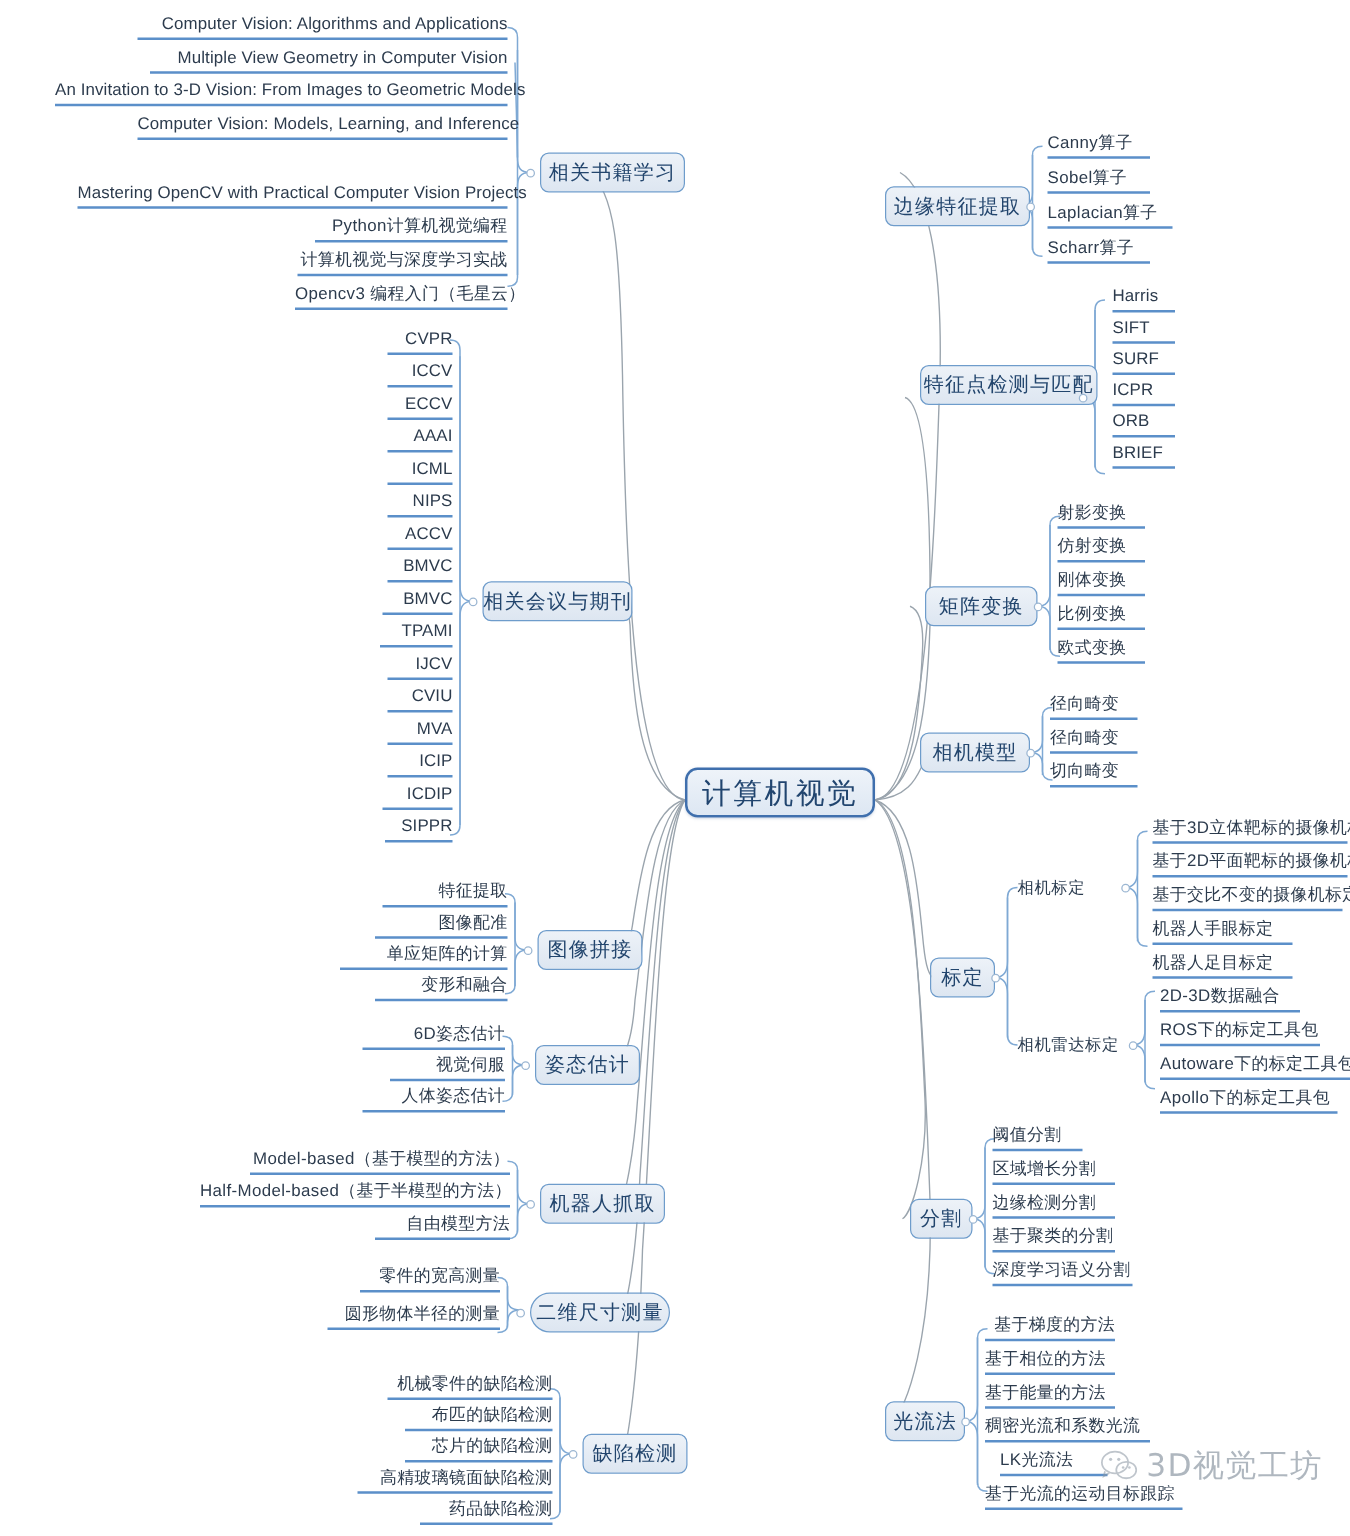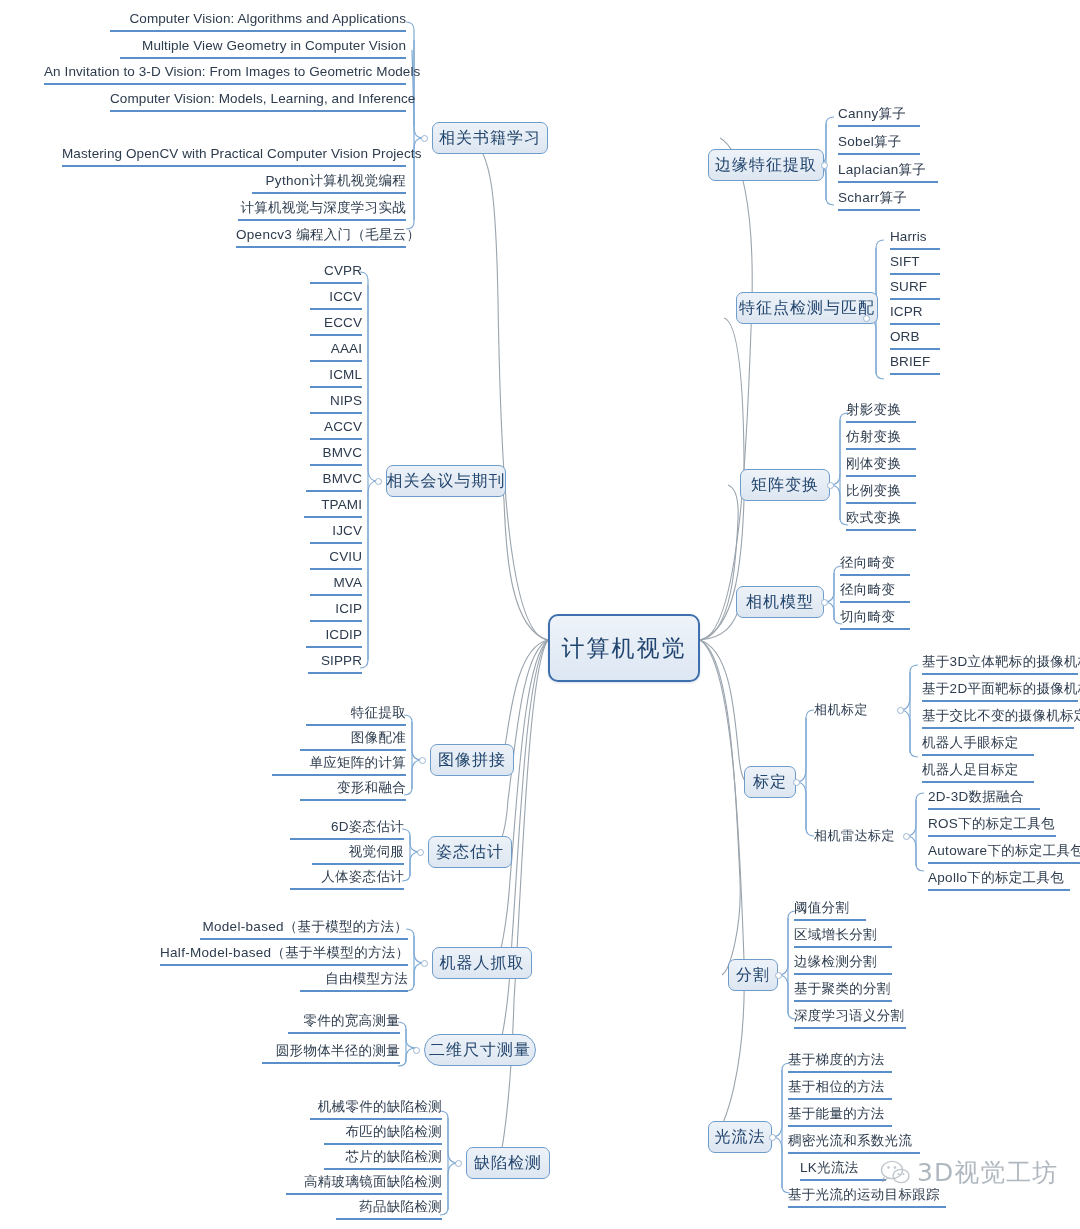--- a/index.html
+++ b/index.html
@@ -183,21 +183,21 @@
       <path d="M778,975 C786,975 788,970 788,964 L788,918 C788,913 791,911 796,911"></path>
       <path d="M778,975 C786,975 788,981 788,987 L788,1012 C788,1017 791,1019 796,1019"></path>
       <path d="M788,918 L788,1014"></path>
 
       <path d="M772,1137 C780,1137 782,1131 782,1124 L782,1070 C782,1065 785,1063 790,1063"></path>
       <path d="M772,1137 C780,1137 782,1143 782,1150 L782,1186 C782,1191 785,1193 790,1193"></path>
       <path d="M782,1070 L782,1188"></path>
     </g>
   </svg>
 
-  <div class="node root" style="left:548px;top:614px;width:152px;height:68px;">
+  <div class="node root" style="left:548px;top:614px;width:152px;height:40px;">
     <span>计算机视觉</span>
   </div>
 
   <div class="node branch" style="left:432px;top:122px;width:116px;height:32px;">
     <span>相关书籍学习</span>
   </div>
   <div class="cdot" style="left:421px;top:135px;"></div>
 
   <div class="leaf ralign en" style="left:110px;top:10px;width:296px;">Computer Vision: Algorithms and Applications</div>
   <div class="leaf ralign en" style="left:120px;top:37px;width:286px;">Multiple View Geometry in Computer Vision</div>
@@ -354,21 +354,21 @@
   <div class="leaf lalign" style="left:794px;top:926px;width:98px;">区域增长分割</div>
   <div class="leaf lalign" style="left:794px;top:953px;width:98px;">边缘检测分割</div>
   <div class="leaf lalign" style="left:794px;top:980px;width:98px;">基于聚类的分割</div>
   <div class="leaf lalign" style="left:794px;top:1007px;width:112px;">深度学习语义分割</div>
 
   <div class="node branch" style="left:708px;top:1121px;width:64px;height:32px;">
     <span>光流法</span>
   </div>
   <div class="cdot" style="left:769px;top:1134px;"></div>
 
-  <div class="leaf lalign" style="left:788px;top:1051px;width:104px;">基于梯度的方法</div>
+  <div class="leaf lalign" style="left:788px;top:1051px;width:104px;text-align:right;">基于梯度的方法</div>
   <div class="leaf lalign" style="left:788px;top:1078px;width:104px;">基于相位的方法</div>
   <div class="leaf lalign" style="left:788px;top:1105px;width:104px;">基于能量的方法</div>
   <div class="leaf lalign" style="left:788px;top:1132px;width:132px;">稠密光流和系数光流</div>
   <div class="leaf lalign" style="left:800px;top:1159px;width:86px;">LK光流法</div>
   <div class="leaf lalign" style="left:788px;top:1186px;width:158px;">基于光流的运动目标跟踪</div>
 
   <div id="watermark">
     <svg width="30" height="26" viewBox="0 0 30 26">
       <ellipse cx="12" cy="10" rx="10.5" ry="8.6" fill="none" stroke="#8b97a3" stroke-width="1.4"></ellipse>
       <circle cx="8.5" cy="7.5" r="1.3" fill="#8b97a3"></circle>

